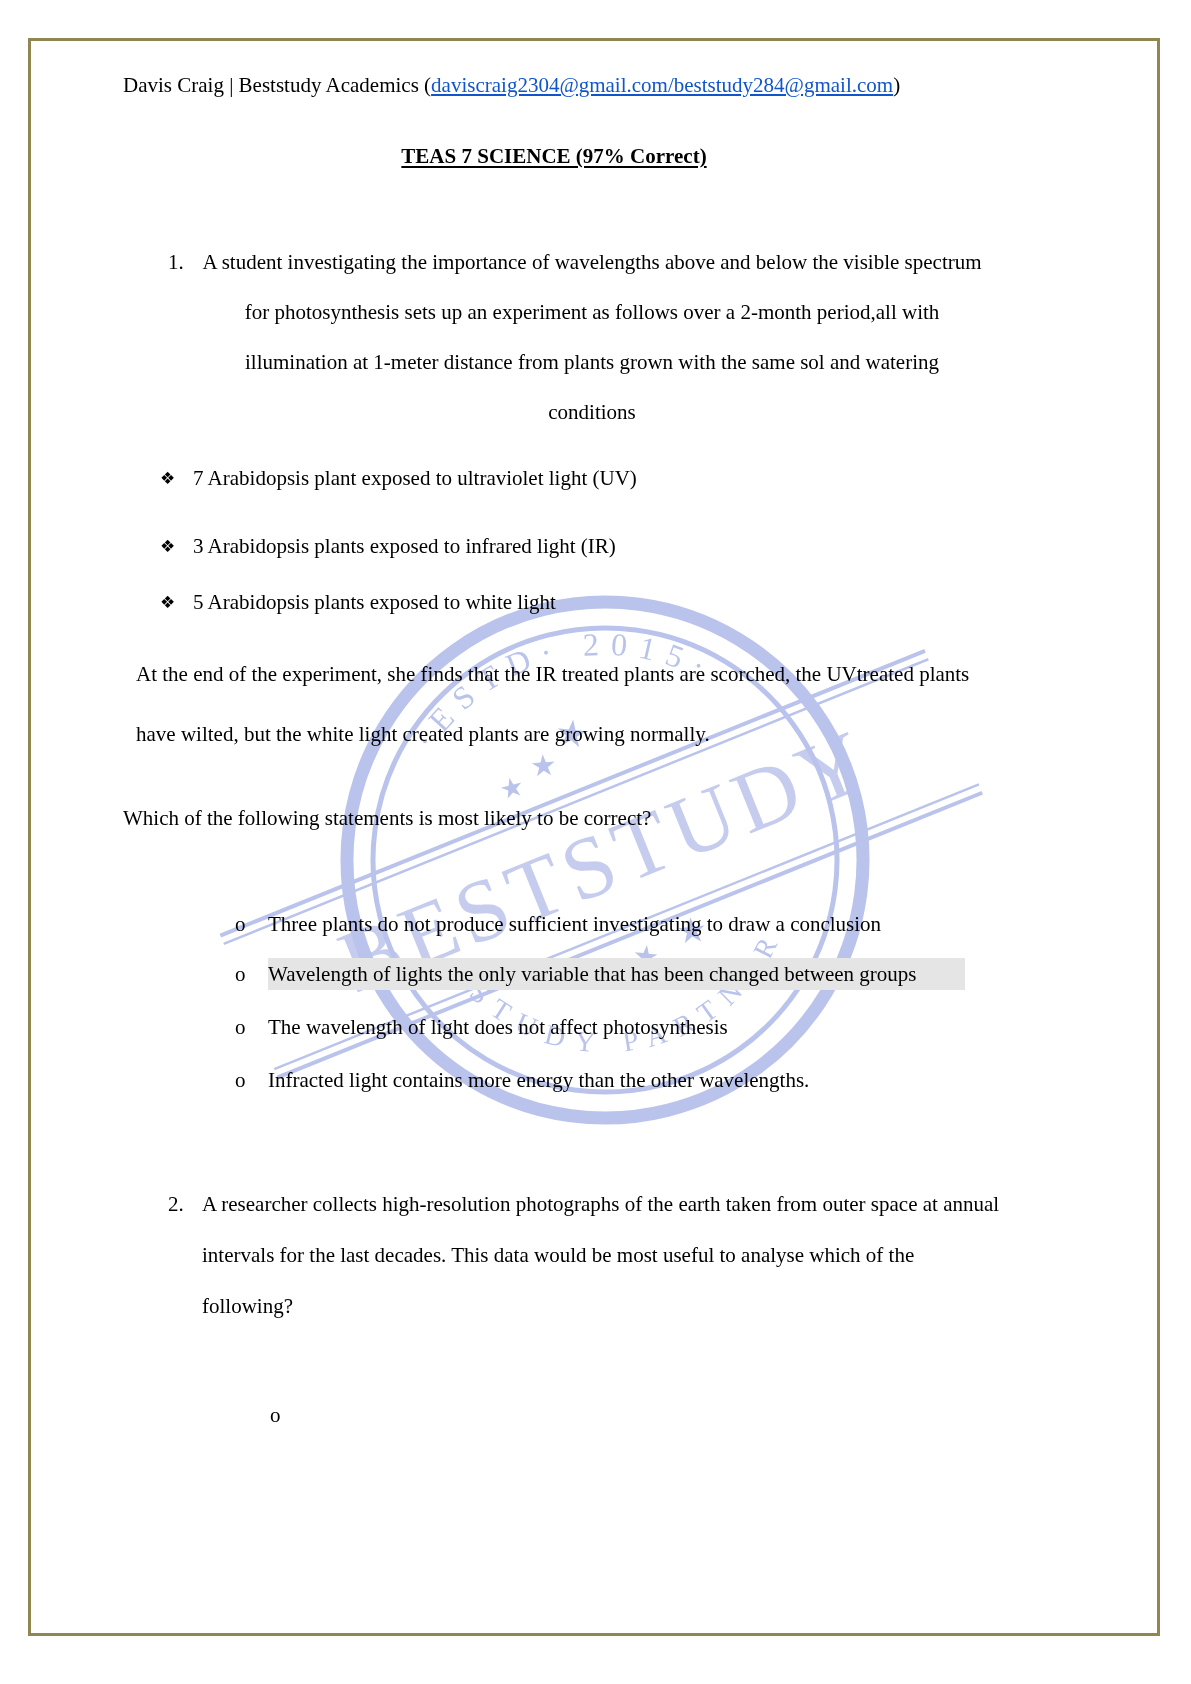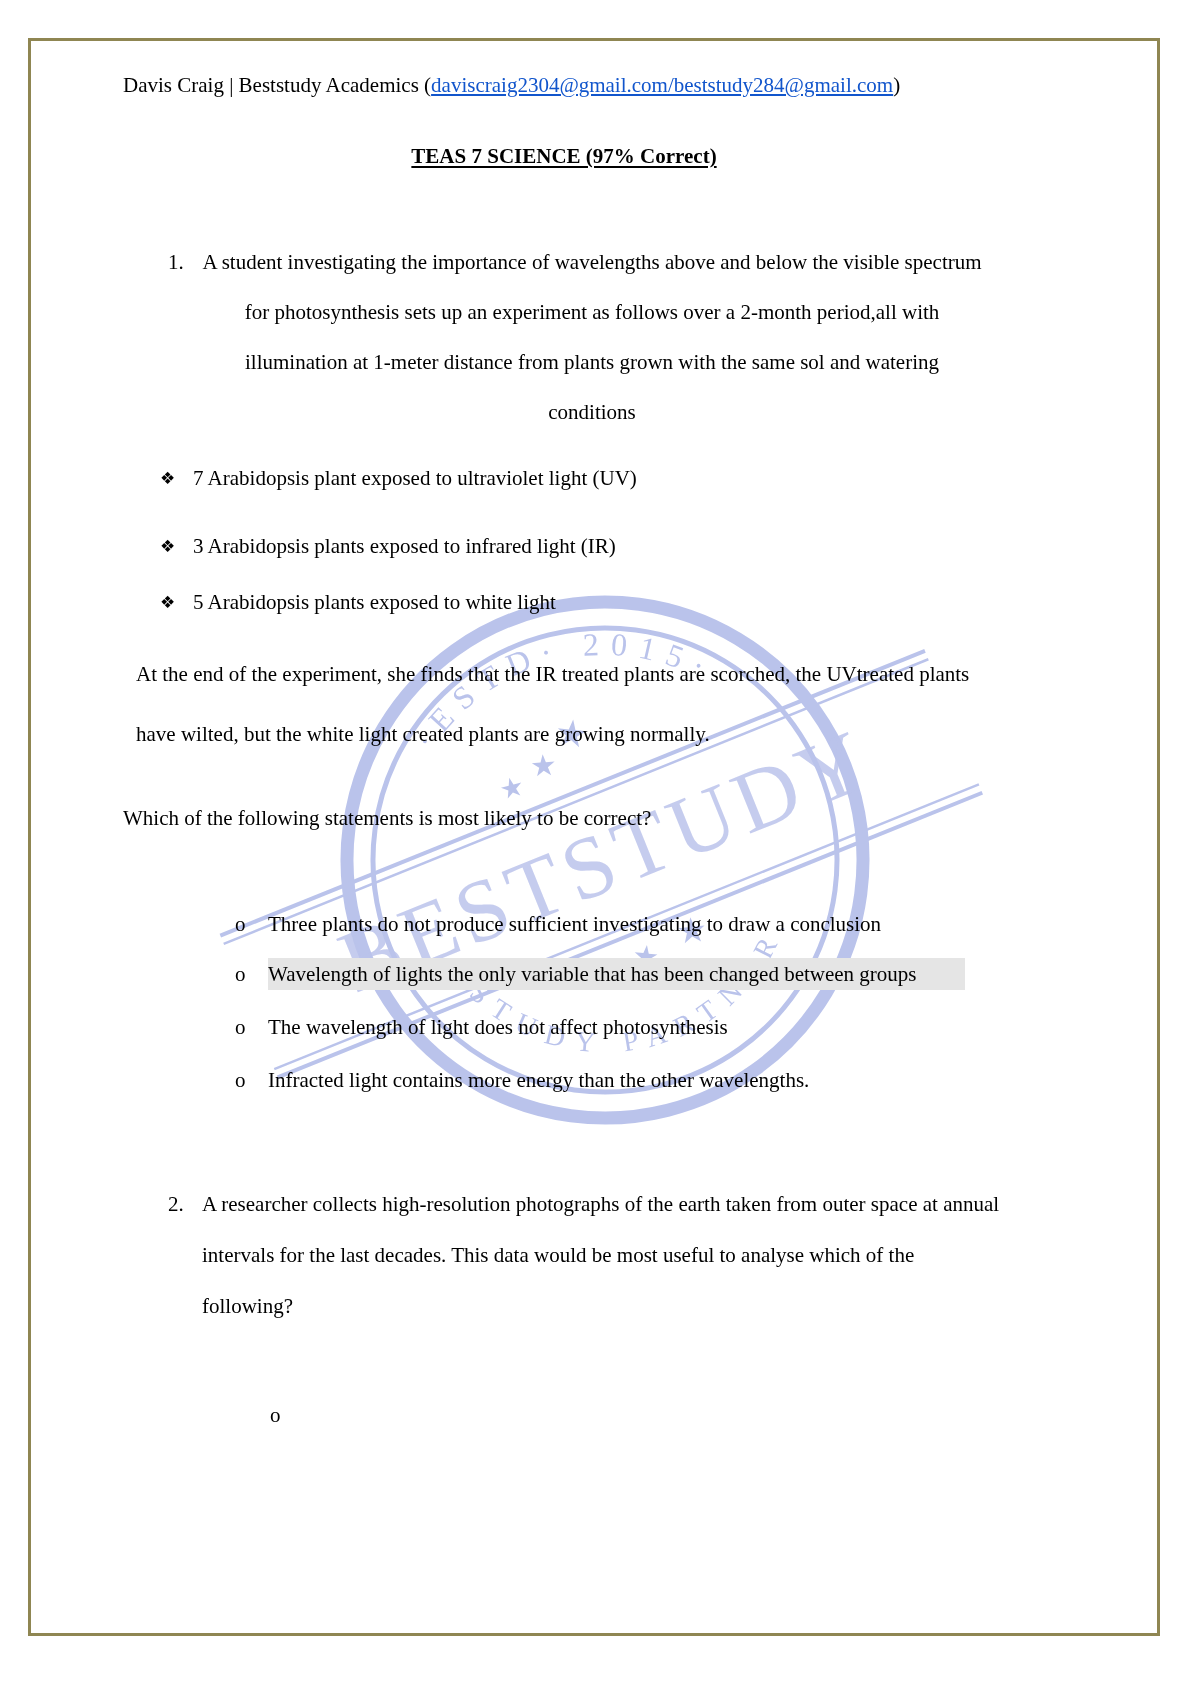--- a/index.html
+++ b/index.html
@@ -7,21 +7,21 @@
   .page{position:absolute;left:28px;top:38px;width:1132px;height:1598px;box-sizing:border-box;
         border:3px solid #8f8652;background:#fff;overflow:hidden;}
   .watermark{position:absolute;left:149px;top:499px;width:840px;height:620px;z-index:0;opacity:.95;}
   .wm-stroke{stroke:#b7c0ea;fill:none;}
   .wm-fill{fill:#b7c0ea;}
   .wm-text{fill:#b7c0ea;font-family:"Liberation Serif",serif;}
   .content{position:absolute;left:92px;top:0;width:862px;height:100%;z-index:1;}
   .blk{position:absolute;font-size:21px;line-height:30px;}
   .hdr{top:29px;left:0;width:862px;white-space:nowrap;}
   .email-link{color:#1155cc;text-decoration:underline;cursor:pointer;margin-top:34px;}
-  .doc-title{top:100px;left:10px;width:862px;text-align:center;font-weight:bold;
+  .doc-title{top:100px;left:0;width:862px;text-align:center;font-weight:bold;
              text-decoration:underline;text-underline-offset:3px;}
   .qrow{display:flex;}
   .qnum{flex:0 0 34px;}
   .q1{top:196px;left:0;padding-left:45px;line-height:50px;}
   .q1 .qtext{width:780px;text-align:center;}
   .bullet-row{display:flex;padding-left:37px;}
   .bullet-marker{flex:0 0 33px;font-family:"DejaVu Sans",sans-serif;font-size:17px;line-height:30px;}
   .bl1{top:422px;} .bl2{top:490px;} .bl3{top:546px;}
   .followup{top:603px;left:13px;width:850px;line-height:60px;}
   .prompt{top:762px;left:0;width:860px;font-weight:normal;}

